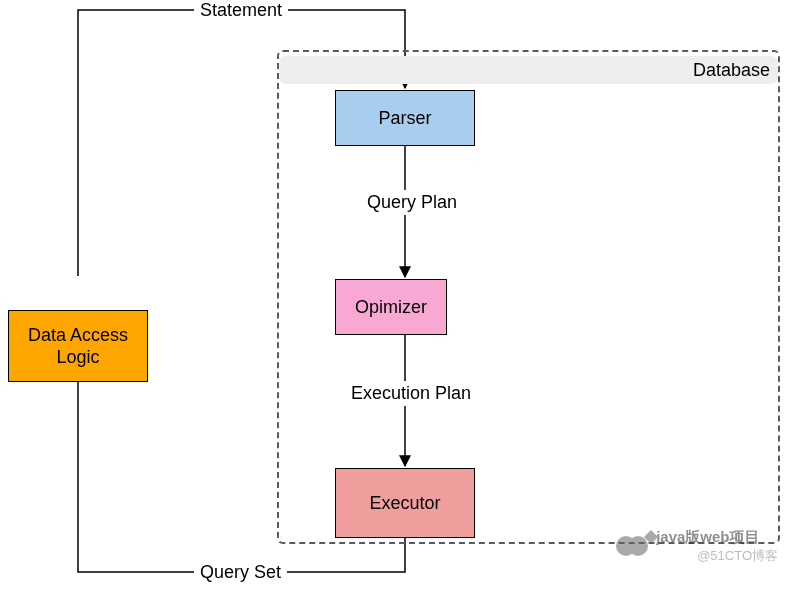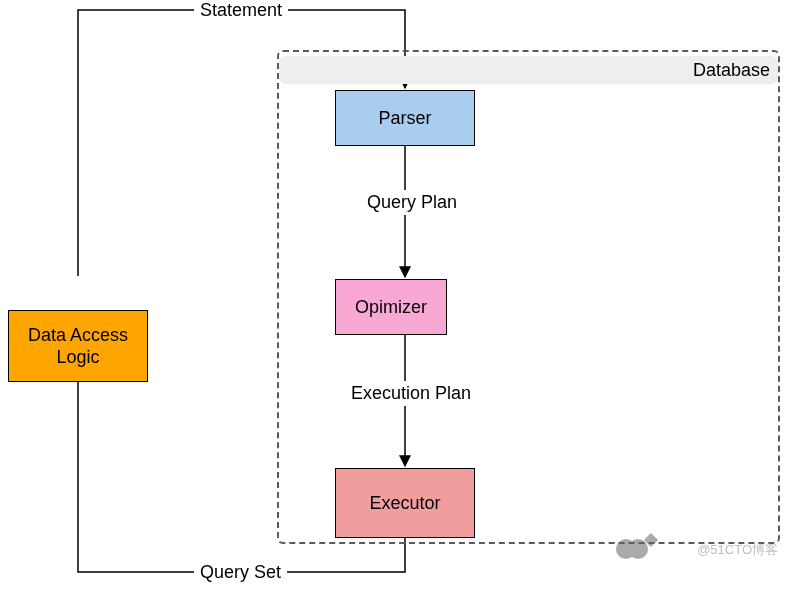--- a/index.html
+++ b/index.html
@@ -184,15 +184,16 @@
 <div class="edge-label execplan-label">Execution Plan</div>
 <div class="edge-label resultset-label">Query Set</div>
 
 <div class="watermark-box">
   <div class="watermark-icon">
     <div class="c1"></div>
       <div class="c2"></div>
       <div class="tail"></div>
   </div>
   <div class="watermark-text">
+    <div class="line1">java版web项目</div>
     <div class="line2">@51CTO博客</div>
   </div>
 </div>
 
 </body></html>

